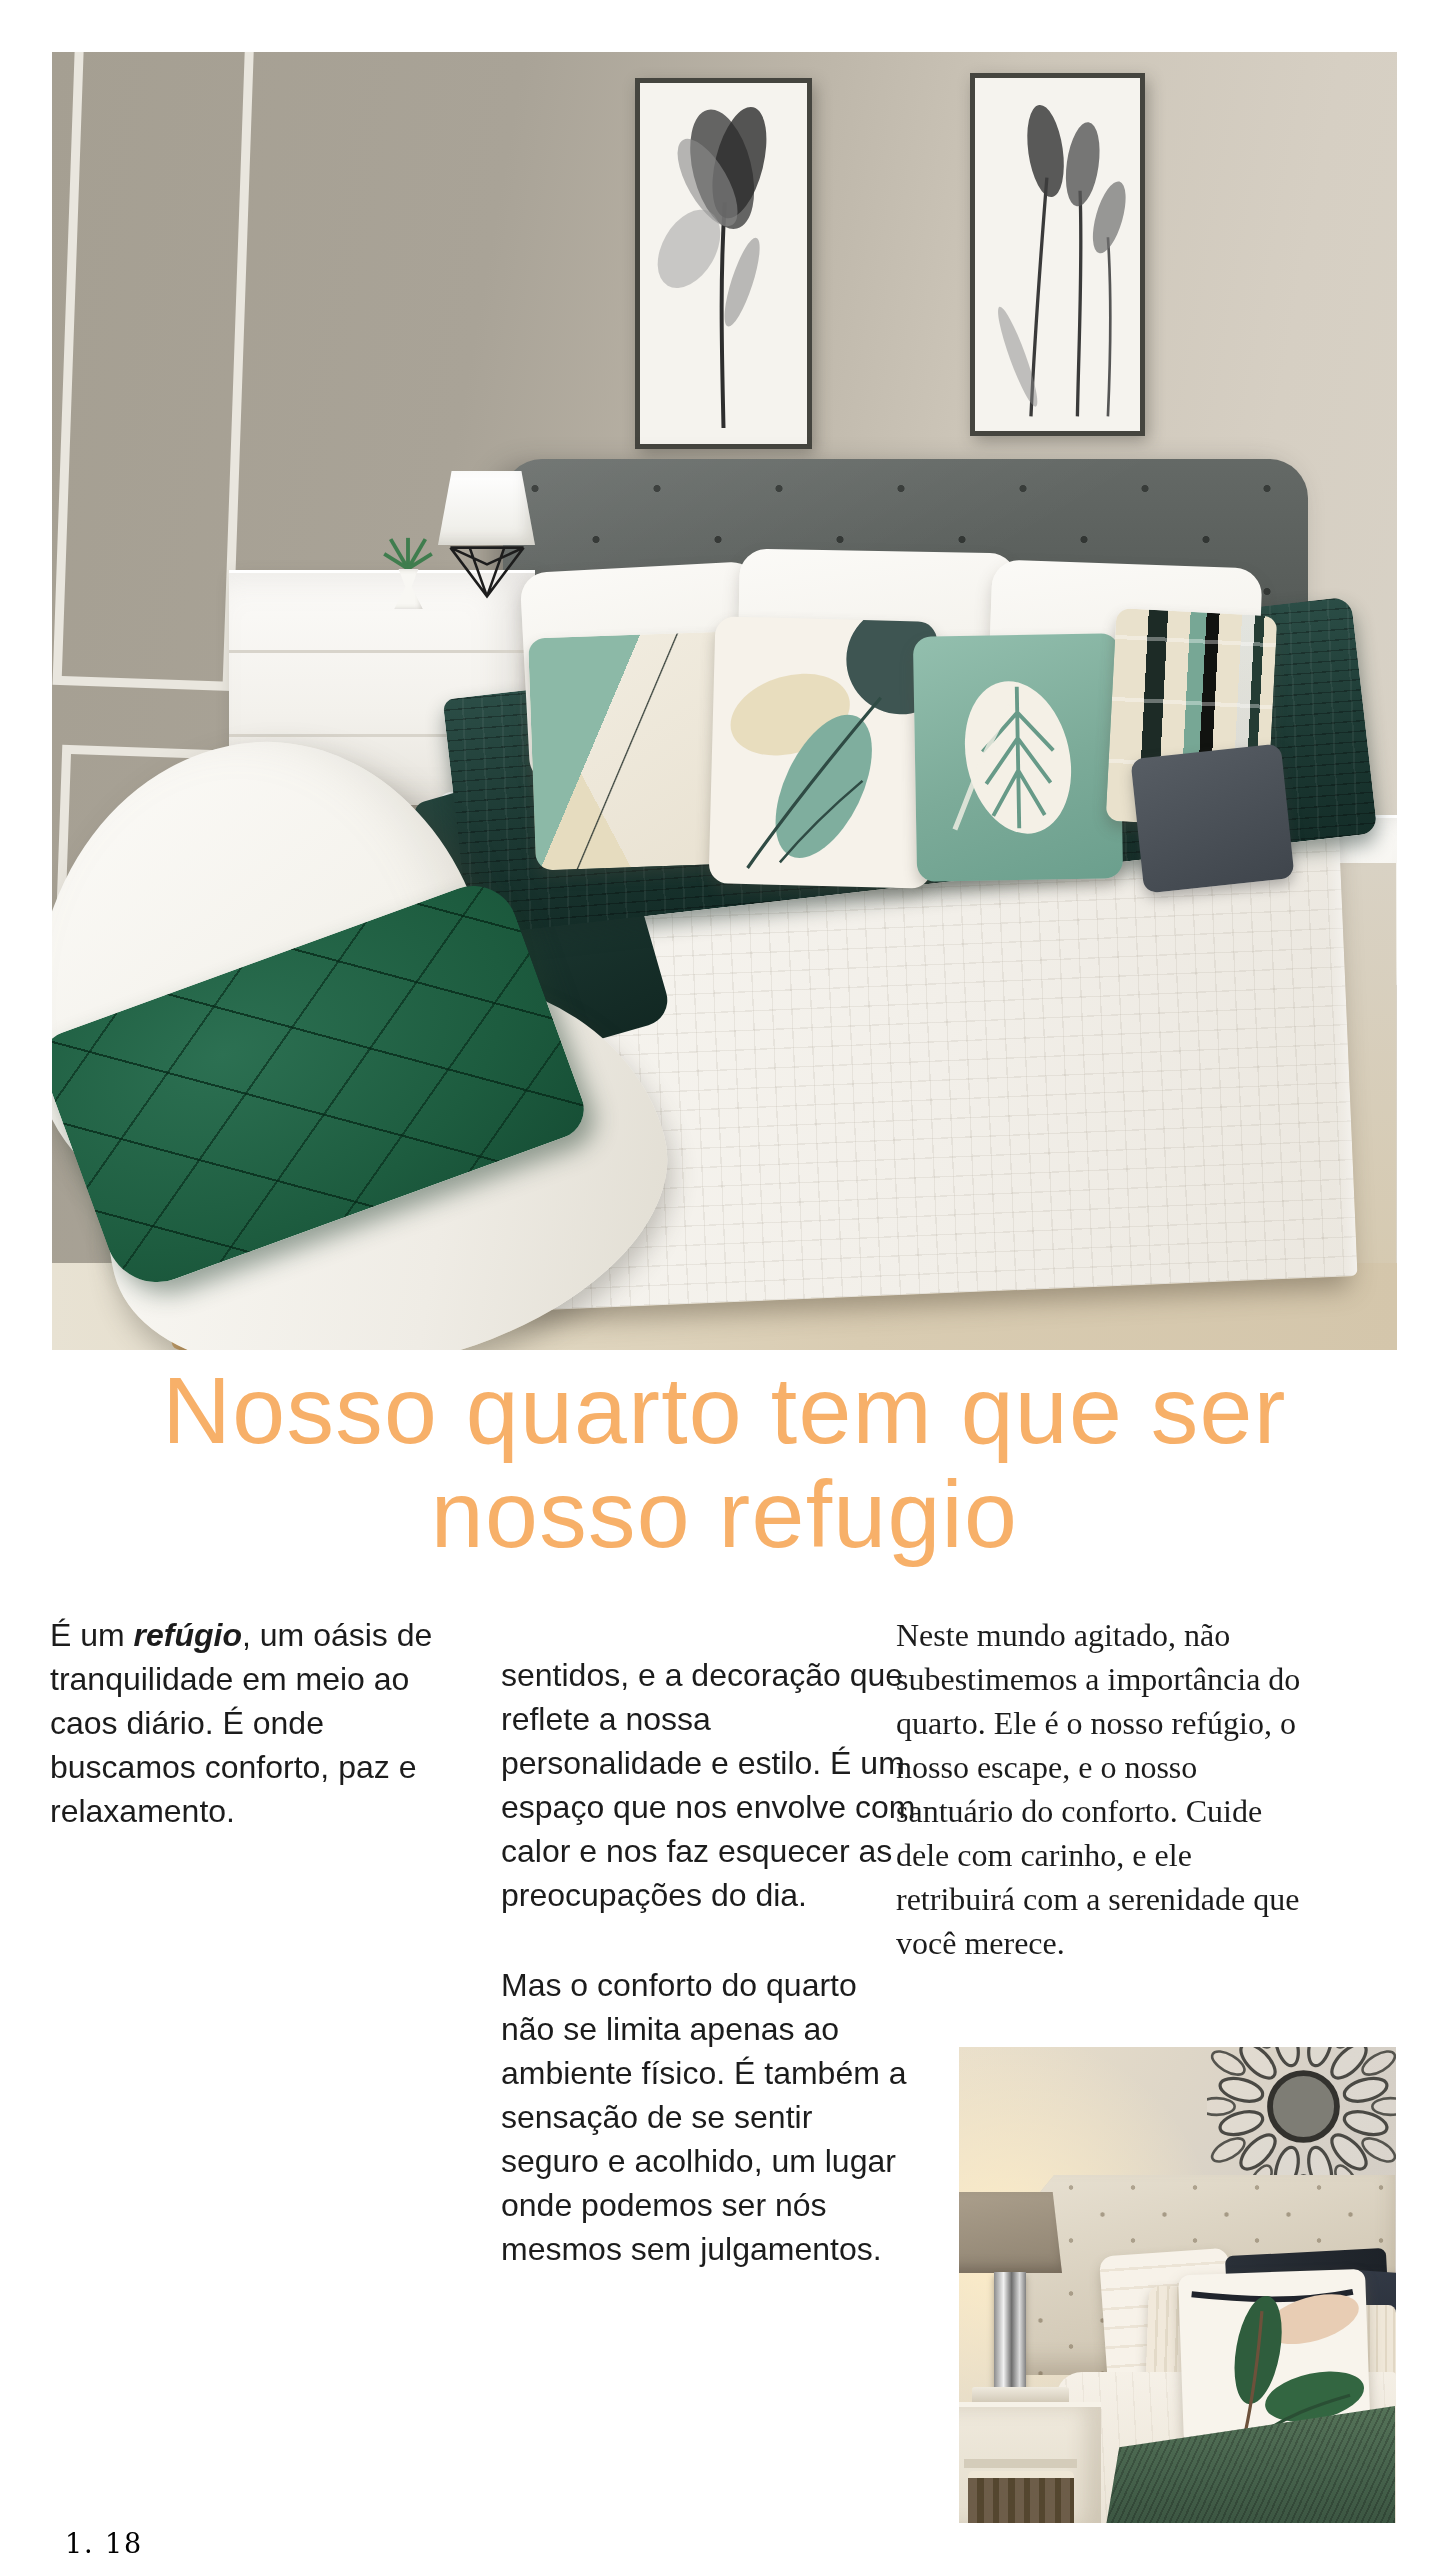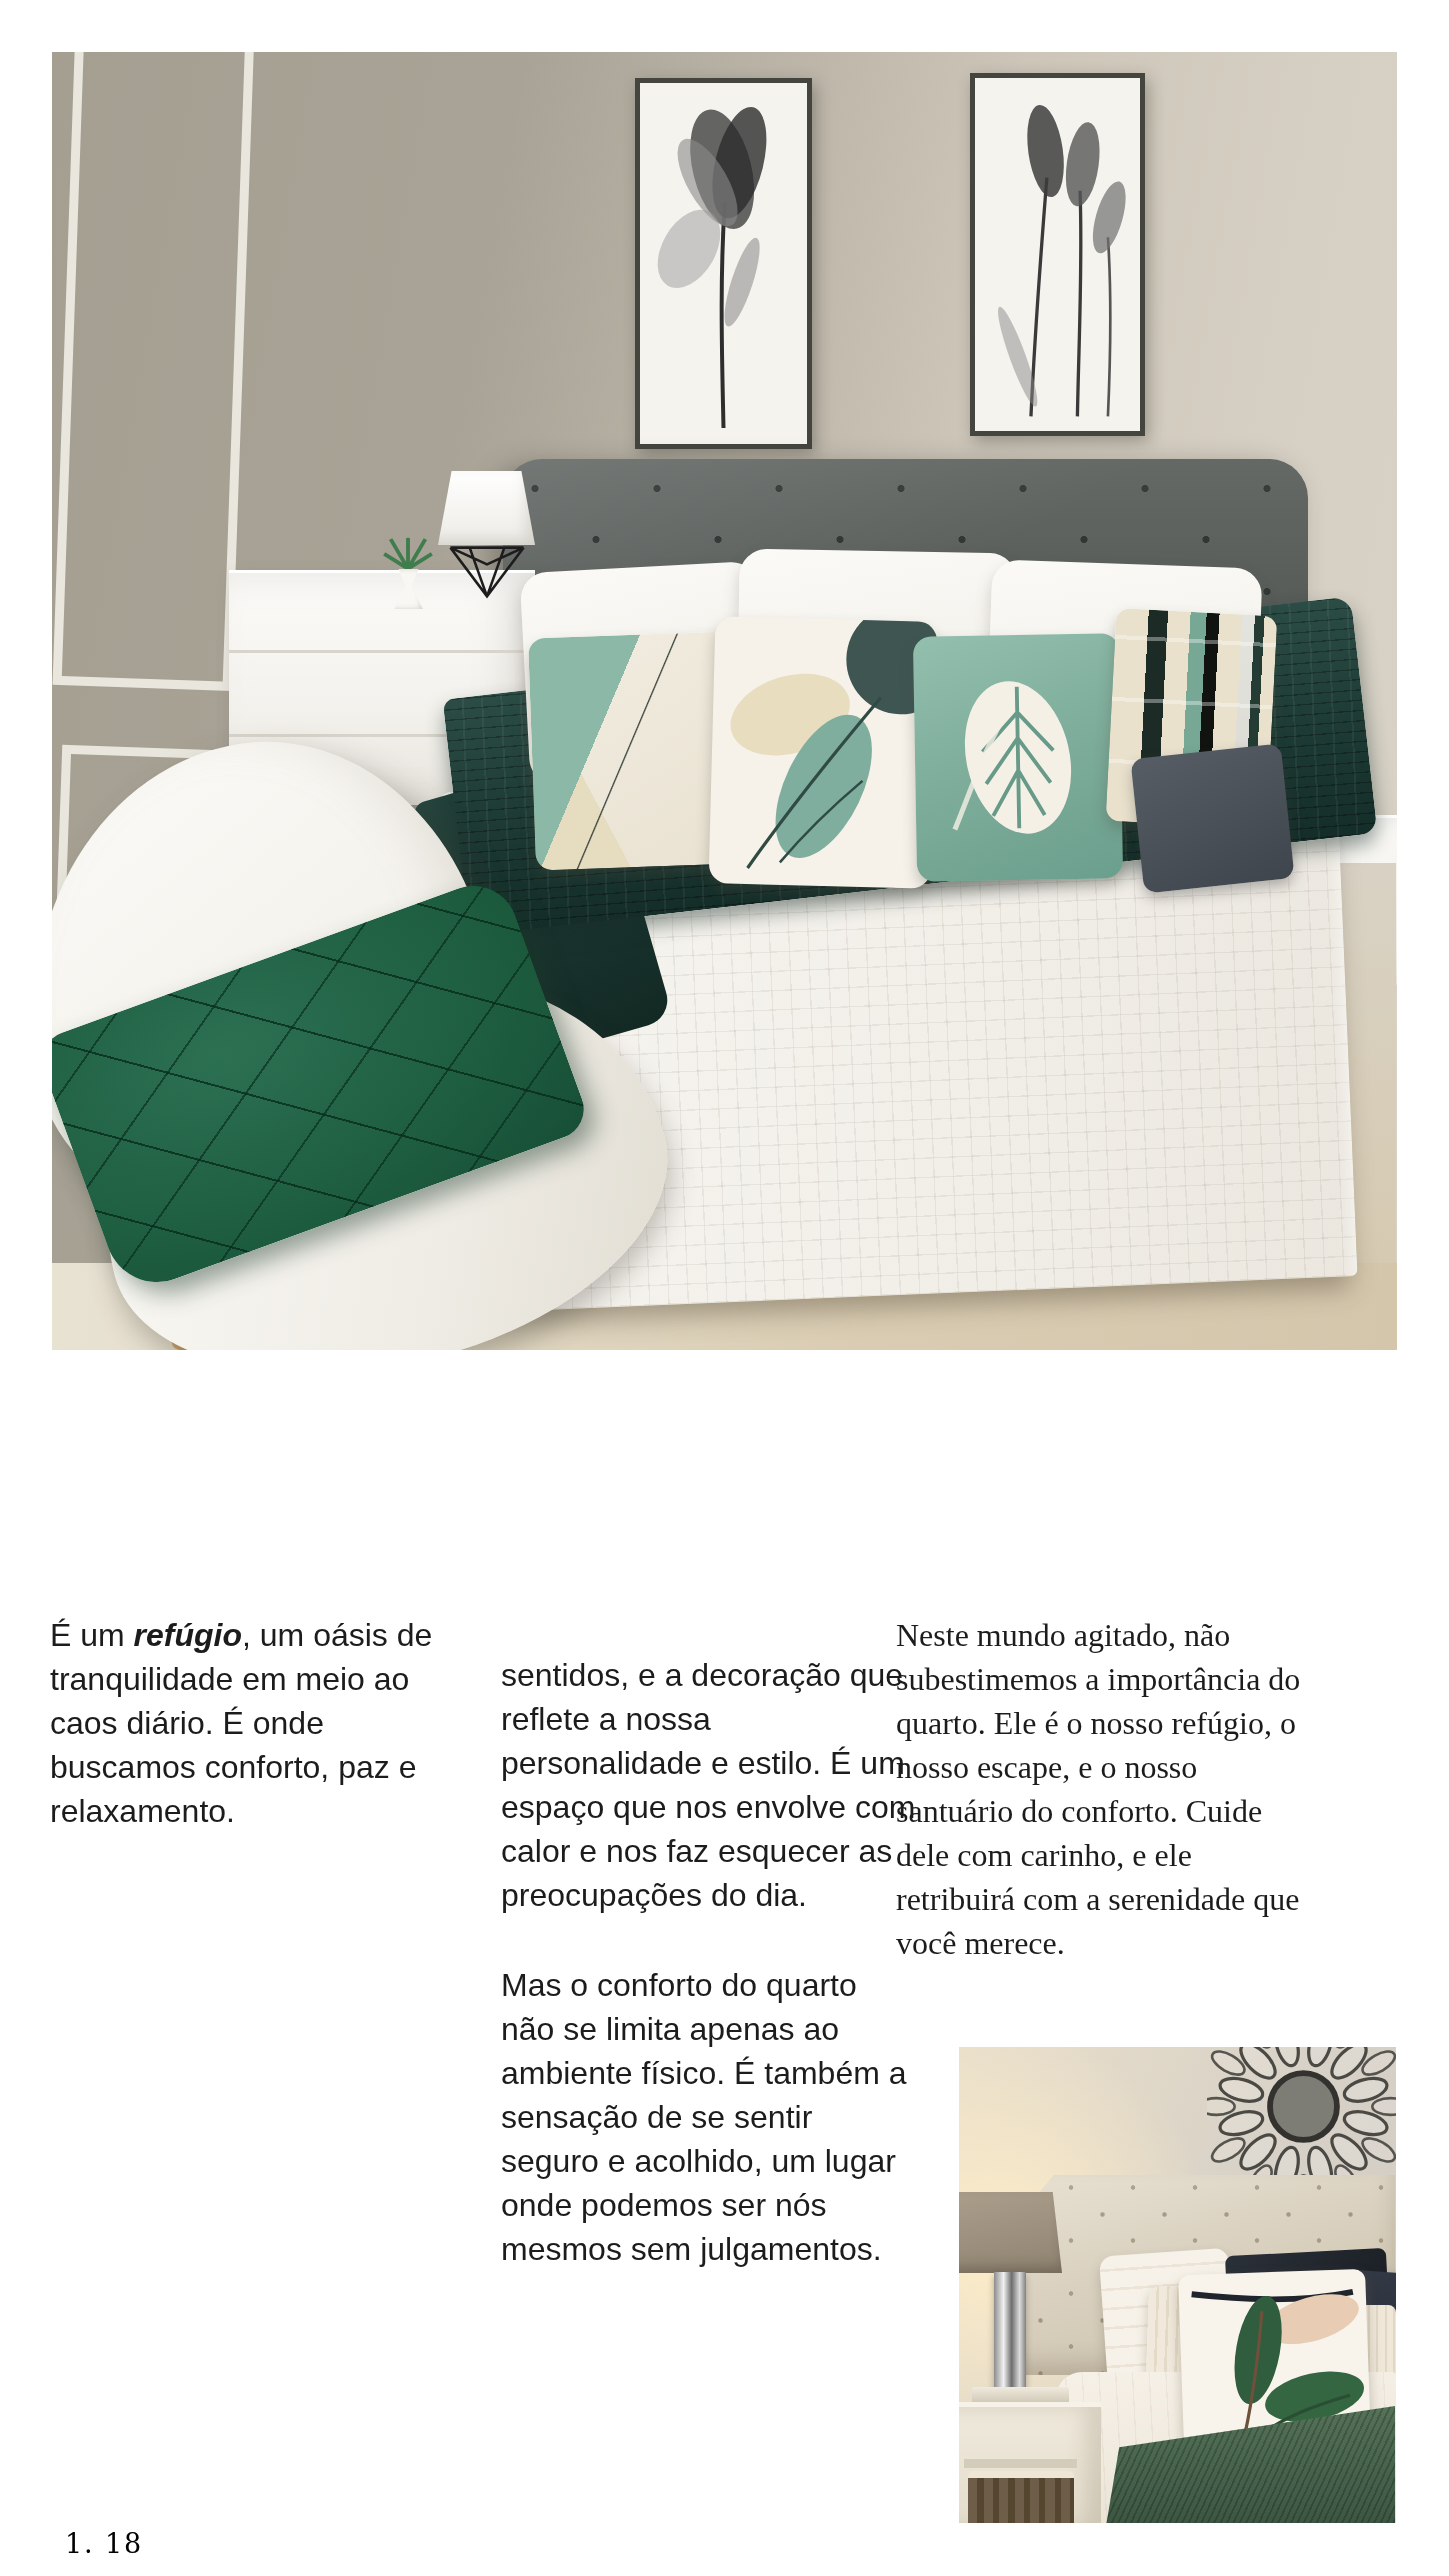--- a/index.html
+++ b/index.html
@@ -276,20 +276,24 @@
 
     <div class="hp-chair-back"></div>
     <div class="hp-leg1"></div>
     <div class="hp-leg2"></div>
     <div class="hp-strut1"></div>
     <div class="hp-strut2"></div>
     <div class="hp-chair-seat"></div>
     <div class="hp-green-pillow"></div>
   </div>
 
+  <h1 class="title">
+    <span>Nosso quarto tem que ser</span>
+    <span>nosso refugio</span>
+  </h1>
 
   <div class="col col1">
     <p><span>É um </span><strong class="em">refúgio</strong><span>, um oásis de tranquilidade em meio ao caos diário. É onde buscamos conforto, paz e relaxamento.</span></p>
   </div>
 
   <div class="col col2">
     <p><span>sentidos, e a decoração que reflete a nossa personalidade e estilo. É um espaço que nos envolve com calor e nos faz esquecer as preocupações do dia.</span></p>
     <p><span>Mas o conforto do quarto não se limita apenas ao ambiente físico. É também a sensação de se sentir seguro e acolhido, um lugar onde podemos ser nós mesmos sem julgamentos.</span><br></p>
   </div>
 

